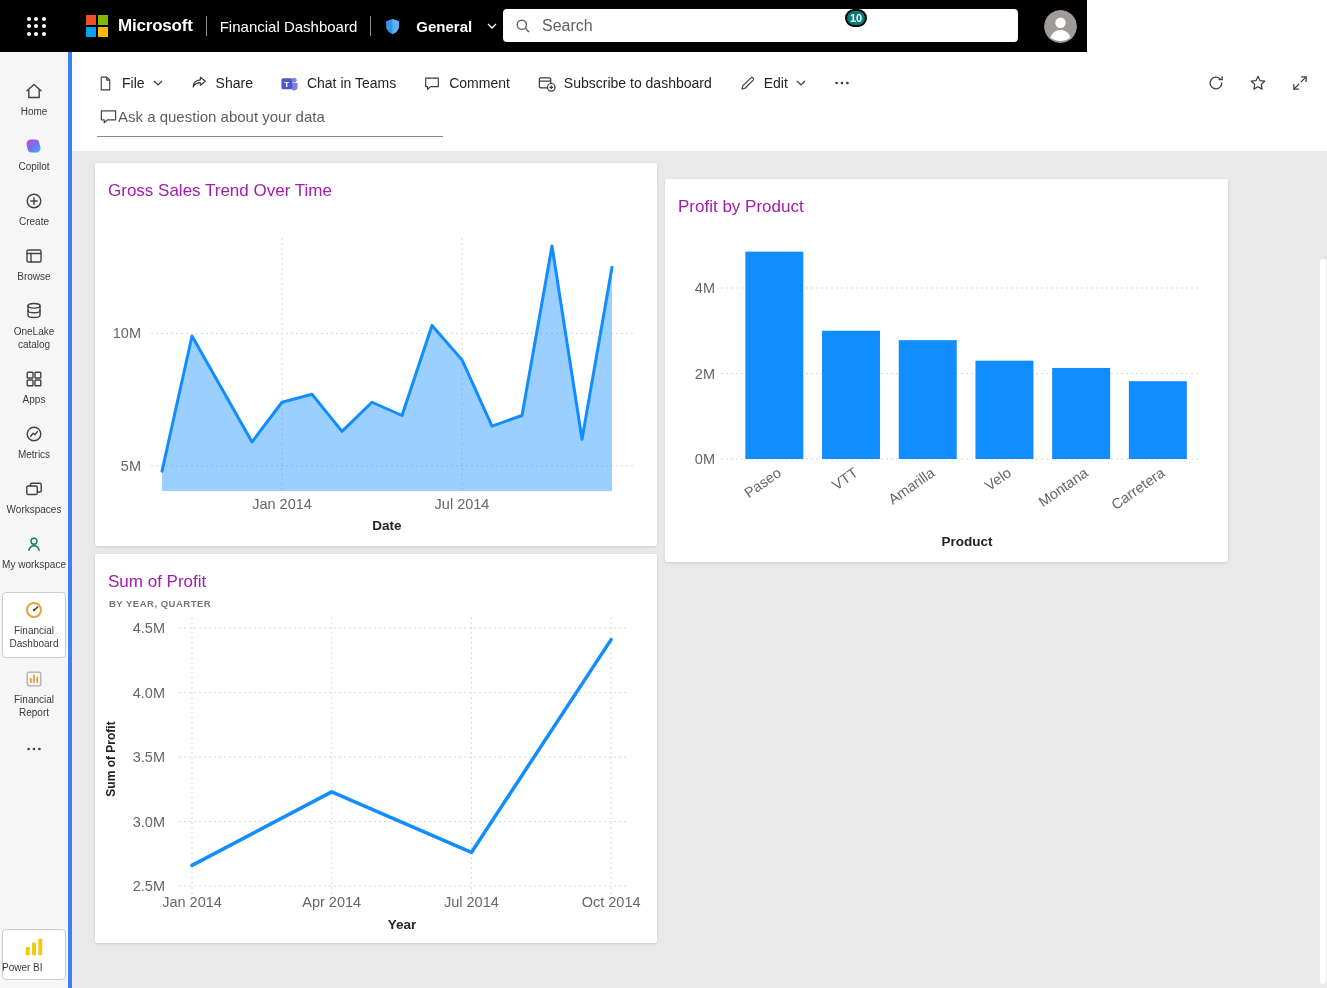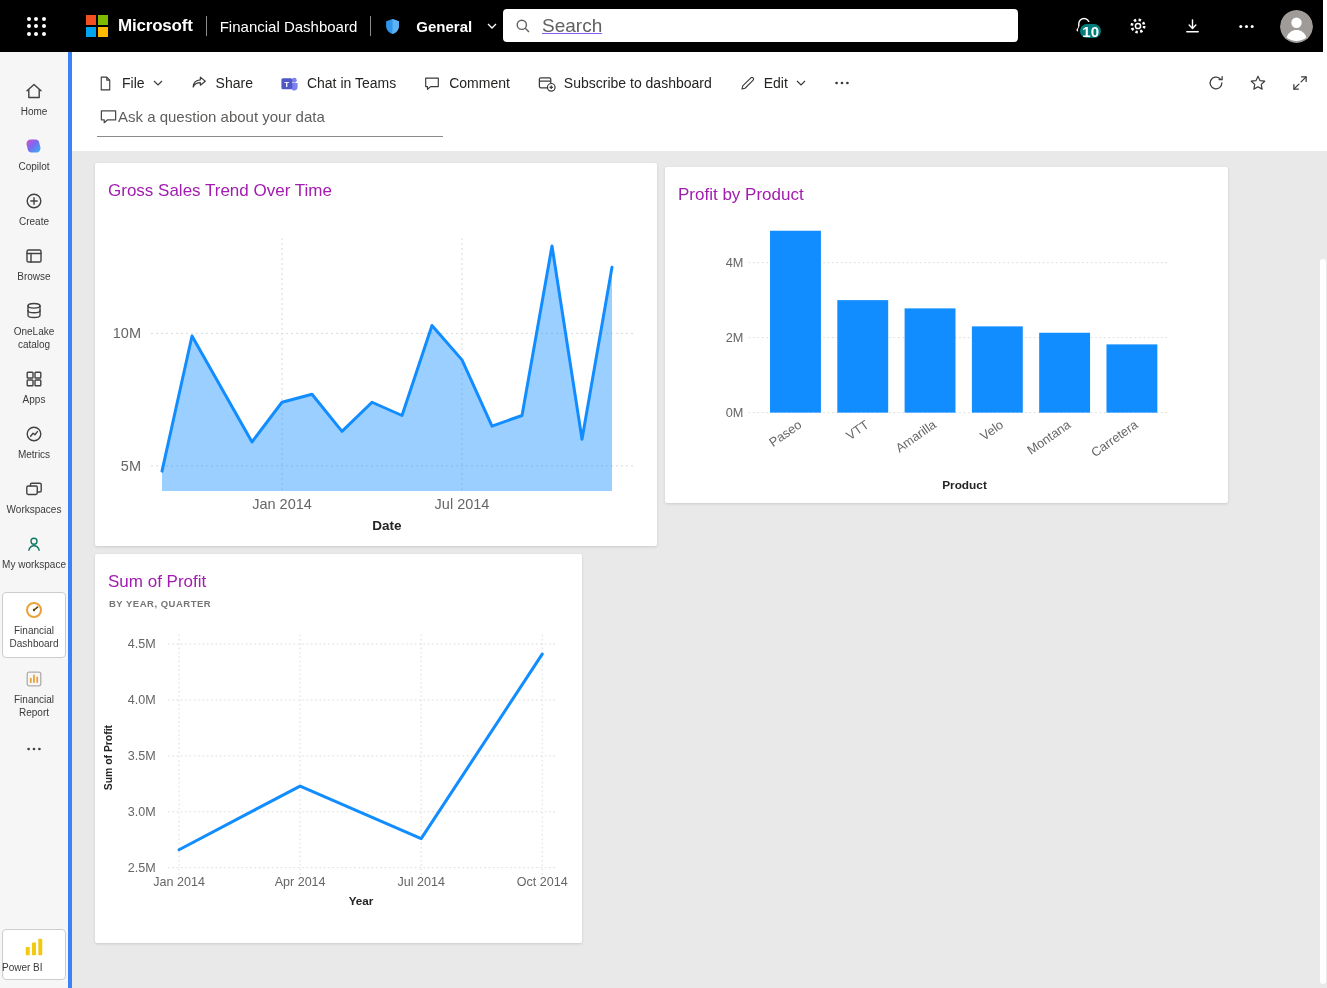--- a/index.html
+++ b/index.html
@@ -1,38 +1,38 @@
 <!DOCTYPE html>
 <html><head>
 <meta charset="utf-8">
 <style>
   html,body{margin:0;padding:0;width:1327px;height:988px;overflow:hidden;background:#fff;
     font-family:"Liberation Sans",sans-serif;-webkit-font-smoothing:antialiased;}
   button{font-family:inherit;background:none;border:none;padding:0;cursor:pointer;}
   svg{display:block;}
 
   
-  .topbar{position:absolute;left:0;top:0;width:1323px;height:52px;background:#000;display:flex;align-items:center;padding-left:14px;box-sizing:border-box;z-index:10;}
+  .topbar{position:absolute;left:0;top:0;width:1087px;height:52px;background:#000;display:flex;align-items:center;padding-left:14px;box-sizing:border-box;z-index:10;}
   .waffle-btn{width:44px;height:44px;display:flex;align-items:center;justify-content:center;}
   .waffle-grid{display:grid;grid-template-columns:repeat(3,4px);grid-gap:3.5px;}
   .waffle-grid i{width:4px;height:4px;background:#fff;border-radius:50%;}
   .brand{display:flex;align-items:center;gap:10px;margin-left:28px;}
   .ms-logo{display:inline-grid;grid-template-columns:10px 10px;gap:2px;}
   .ms-logo i{width:10px;height:10px;display:block;}
   .ms-r{background:#F25022}.ms-g{background:#7FBA00}.ms-b{background:#00A4EF}.ms-y{background:#FFB900}
   .brand-text{color:#fff;font-size:17px;font-weight:700;letter-spacing:-.2px;}
   .tb-divider{width:1px;height:20px;background:rgba(255,255,255,.55);margin:0 13px;}
   .app-title{color:#fff;font-size:15px;}
   .env-btn{display:flex;align-items:center;gap:15px;color:#fff;font-size:15px;font-weight:600;}
   .search{position:absolute;left:503px;top:9px;width:515px;height:33px;background:#fff;border-radius:4px;display:flex;align-items:center;gap:9px;padding-left:12px;box-sizing:border-box;}
-  .search input{border:none;outline:none;font-size:19px;color:#8b5cf6;width:430px;font-family:inherit;background:transparent;text-decoration:underline;}
+  .search input{border:none;outline:none;font-size:16px;color:#0c4a6e;width:430px;font-family:inherit;background:transparent;}
   .search input::placeholder{color:#616161;}
   .tb-right{position:absolute;right:10px;top:0;height:52px;display:flex;align-items:center;gap:14px;}
   .tb-btn{width:40px;height:40px;display:flex;align-items:center;justify-content:center;position:relative;}
-  .badge{position:absolute;top:16px;right:1px;min-width:14px;height:14px;padding:0 2px;border-radius:9px;background:#047C7C;border:2px solid #000;color:#fff;font-size:15px;font-weight:700;display:flex;align-items:center;justify-content:center;}
+  .badge{position:absolute;top:3px;right:1px;min-width:14px;height:14px;padding:0 2px;border-radius:9px;background:#047C7C;border:2px solid #000;color:#fff;font-size:11px;font-weight:700;display:flex;align-items:center;justify-content:center;}
   .avatar{width:33px;height:33px;border-radius:50%;overflow:hidden;}
 
   
   .sidebar{position:absolute;left:0;top:52px;bottom:0;width:72px;background:#f6f6f6;border-right:4px solid #3b82f6;box-sizing:border-box;display:flex;flex-direction:column;align-items:center;padding-top:20px;}
   .side-item{width:70px;display:flex;flex-direction:column;align-items:center;gap:4px;padding:9px 0;text-align:center;}
   .slabel{font-size:10px;color:#3b3a39;line-height:1.3;width:64px;}
   .sicon{width:20px;height:20px;}
   .sk{stroke:#424242;fill:none;stroke-width:1.4;stroke-linejoin:round;stroke-linecap:round;}
   .skt{stroke:#117865;fill:none;stroke-width:1.4;stroke-linejoin:round;stroke-linecap:round;}
   .side-card{width:62px;border:1px solid #cfcdcb;border-radius:4px;background:#fff;margin:12px 0 2px;padding:7px 0;}
@@ -352,21 +352,21 @@
           <text x="367" y="346" class="tick" text-anchor="middle">Jul 2014</text>
           <line x1="56" y1="302.83246073298426" x2="541" y2="302.83246073298426" class="grid"></line>
           <text x="46" y="307.83246073298426" class="tick" text-anchor="end">5M</text>
           <line x1="56" y1="170.3717277486911" x2="541" y2="170.3717277486911" class="grid"></line>
           <text x="46" y="175.3717277486911" class="tick" text-anchor="end">10M</text>
           <path d="M67 328 L67 308.130890052356 L97 173.02094240837692 L127 226.00523560209422 L157 278.98952879581145 L187 239.25130890052353 L217 231.30366492146592 L247 268.39267015706804 L277 239.25130890052353 L307 252.49738219895283 L337 162.42408376963346 L367 196.86387434554973 L397 263.0942408376963 L427 252.49738219895283 L457 82.94764397905756 L487 276.34031413612564 L517 104.14136125654449 L517 328 Z" fill="#118DFF" fill-opacity="0.42"></path>
           <path d="M67 308.130890052356 L97 173.02094240837692 L127 226.00523560209422 L157 278.98952879581145 L187 239.25130890052353 L217 231.30366492146592 L247 268.39267015706804 L277 239.25130890052353 L307 252.49738219895283 L337 162.42408376963346 L367 196.86387434554973 L397 263.0942408376963 L427 252.49738219895283 L457 82.94764397905756 L487 276.34031413612564 L517 104.14136125654449" fill="none" stroke="#118DFF" stroke-width="3" stroke-linejoin="round" stroke-linecap="round"></path>
           <text x="292" y="367" class="axis-title" text-anchor="middle">Date</text>
         </svg>
     </article>
-    <article class="tile" style="left:593px;top:16px;width:563px;height:336px;text-align:center;">
+    <article class="tile" style="left:593px;top:28px;width:563px;height:383px;text-align:center;">
       <h2 class="tile-title">Profit by Product</h2>
       <svg class="chart" viewBox="0 0 563 383">
           <line x1="56" y1="280" x2="533" y2="280" class="grid"></line>
           <text x="50" y="285" class="tick" text-anchor="end">0M</text>
           <line x1="56" y1="194.5" x2="533" y2="194.5" class="grid"></line>
           <text x="50" y="199.5" class="tick" text-anchor="end">2M</text>
           <line x1="56" y1="109" x2="533" y2="109" class="grid"></line>
           <text x="50" y="114" class="tick" text-anchor="end">4M</text>
           <rect x="80.35" y="72.66250000000002" width="58" height="207.33749999999998" fill="#118DFF"></rect>
           <text x="117.35" y="296" class="tick" text-anchor="end" transform="rotate(-35 117.35 296)">Paseo</text>
@@ -376,21 +376,21 @@
           <text x="270.75" y="296" class="tick" text-anchor="end" transform="rotate(-35 270.75 296)">Amarilla</text>
           <rect x="310.45000000000005" y="181.675" width="58" height="98.32499999999999" fill="#118DFF"></rect>
           <text x="347.45000000000005" y="296" class="tick" text-anchor="end" transform="rotate(-35 347.45000000000005 296)">Velo</text>
           <rect x="387.15000000000003" y="188.9425" width="58" height="91.05749999999999" fill="#118DFF"></rect>
           <text x="424.15000000000003" y="296" class="tick" text-anchor="end" transform="rotate(-35 424.15000000000003 296)">Montana</text>
           <rect x="463.85" y="202.195" width="58" height="77.805" fill="#118DFF"></rect>
           <text x="500.85" y="296" class="tick" text-anchor="end" transform="rotate(-35 500.85 296)">Carretera</text>
           <text x="302" y="367" class="axis-title" text-anchor="middle">Product</text>
         </svg>
     </article>
-    <article class="tile" style="left:23px;top:403px;width:487px;height:389px;">
+    <article class="tile" style="left:23px;top:403px;width:562px;height:389px;">
       <h2 class="tile-title">Sum of Profit</h2>
       <h3 class="tile-sub">BY YEAR, QUARTER</h3>
       <svg class="chart" viewBox="0 0 562 389">
           <line x1="84" y1="332" x2="533" y2="332" class="grid"></line>
           <text x="70" y="337" class="tick" text-anchor="end">2.5M</text>
           <line x1="84" y1="267.5" x2="533" y2="267.5" class="grid"></line>
           <text x="70" y="272.5" class="tick" text-anchor="end">3.0M</text>
           <line x1="84" y1="203" x2="533" y2="203" class="grid"></line>
           <text x="70" y="208" class="tick" text-anchor="end">3.5M</text>
           <line x1="84" y1="138.5" x2="533" y2="138.5" class="grid"></line>

